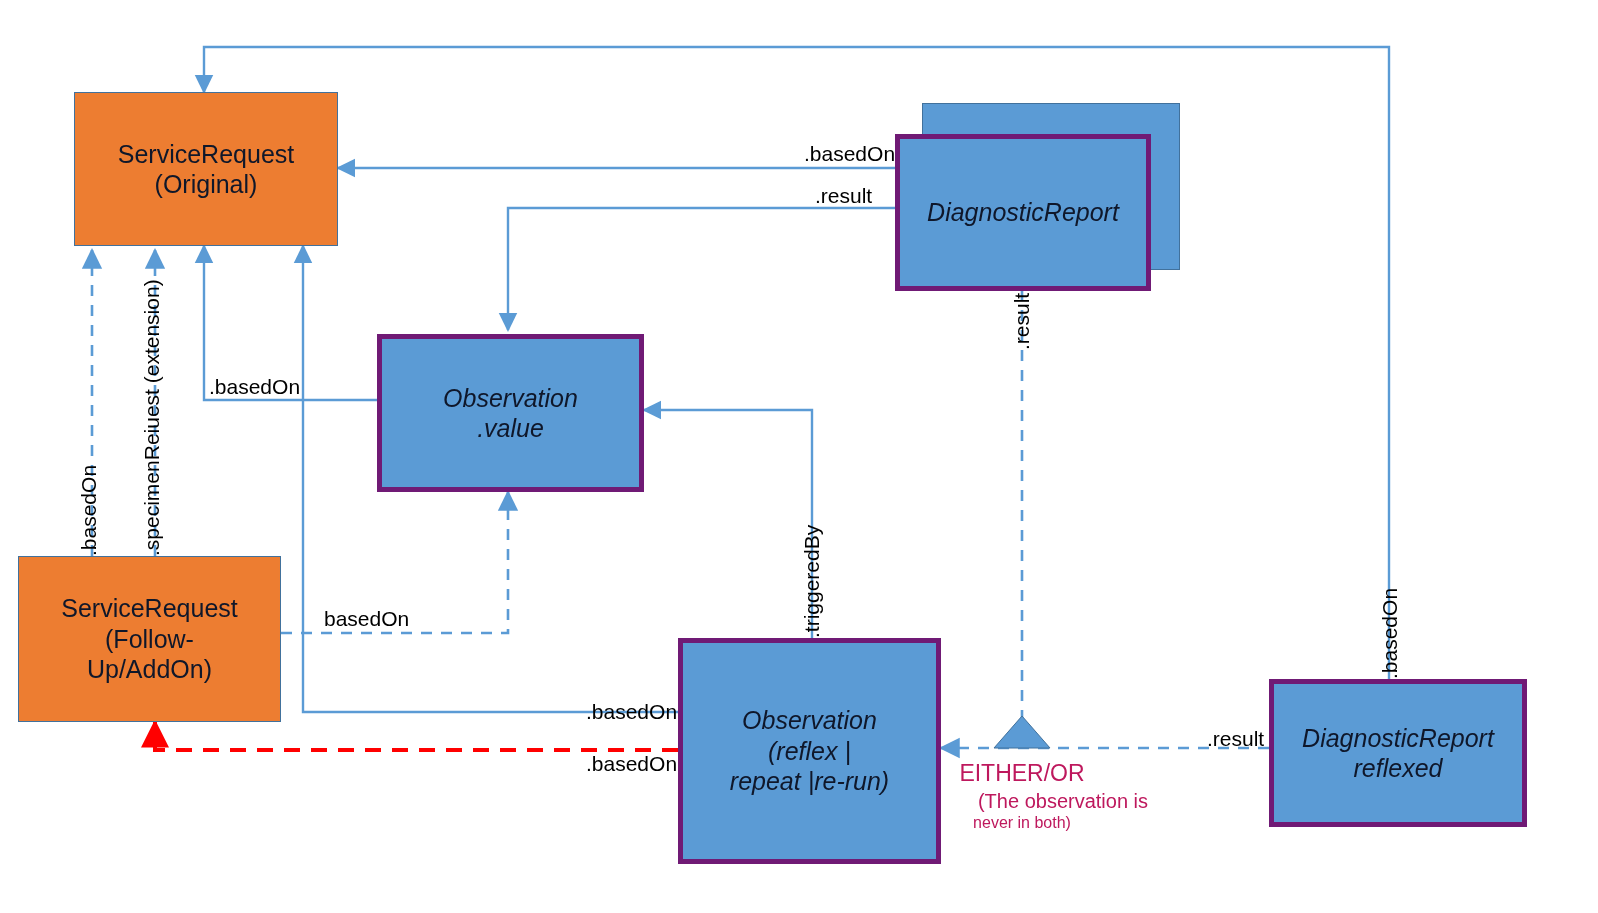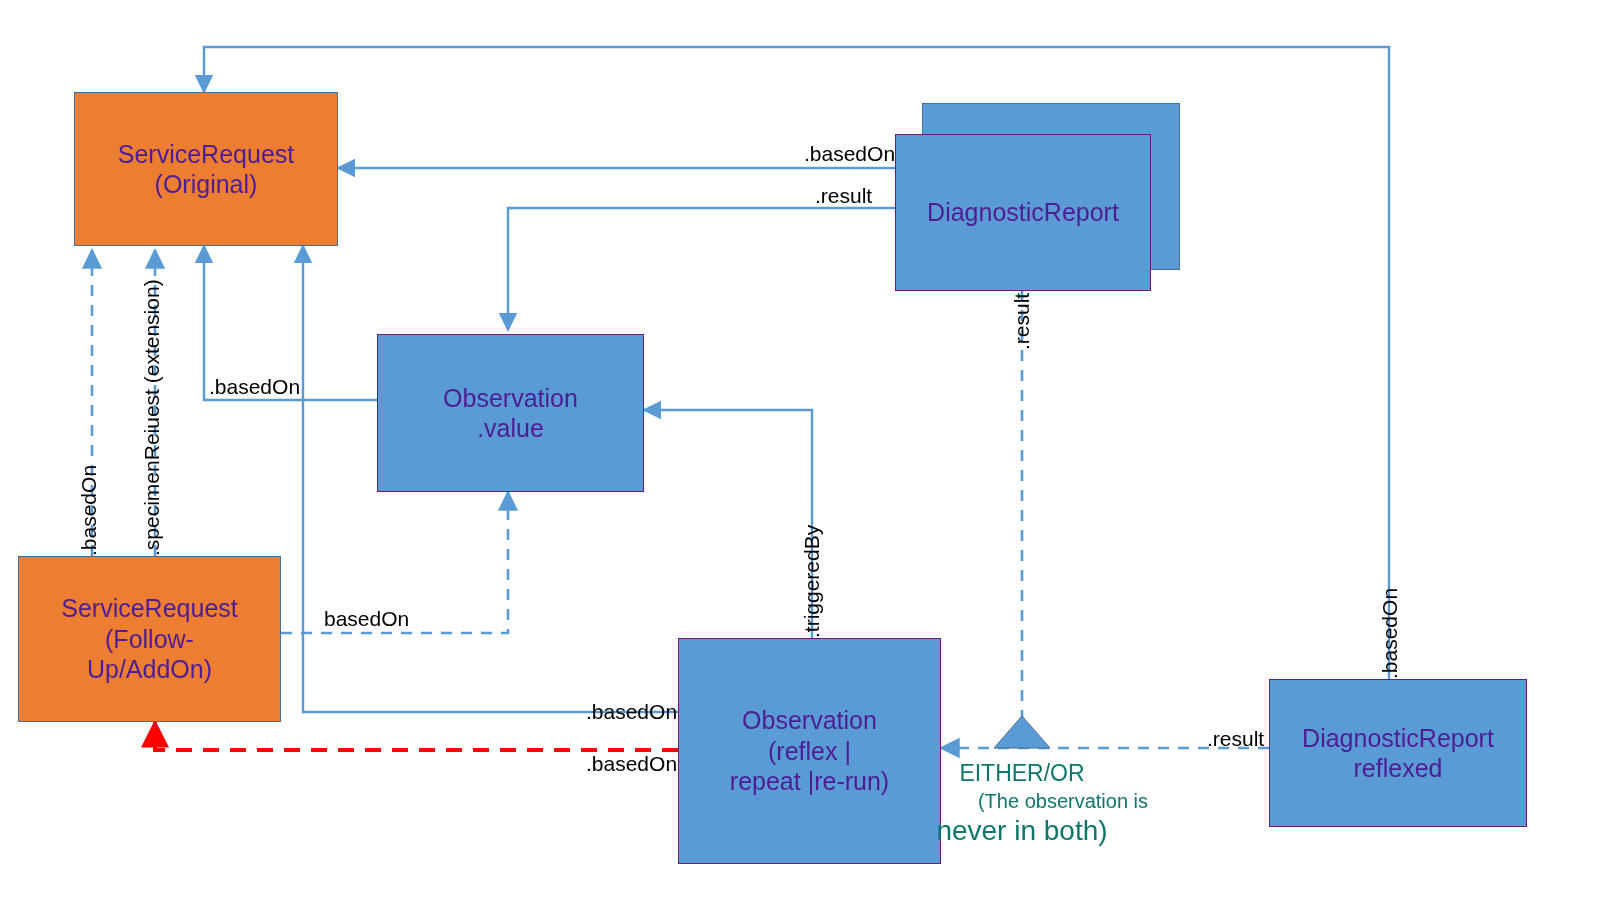--- a/index.html
+++ b/index.html
@@ -26,53 +26,54 @@
     height: 913px;
     pointer-events: none;
   }
   .node {
     position: absolute;
     box-sizing: border-box;
     display: flex;
     align-items: center;
     justify-content: center;
     text-align: center;
-    color: #4c1d95;
+    color: #0f172a;
     line-height: 1.22;
     white-space: pre-line;
     z-index: 3;
   }
   .node-orange {
     background: #ED7D31;
     border: 1px solid #41719C;
   }
   .node-blue {
     background: #5B9BD5;
-    border: 1px solid #701a75;
+    border: 5px solid #701a75;
+    font-style: italic;
   }
   .node-stack-back {
     background: #5B9BD5;
     border: 1px solid #41719C;
     position: absolute;
     z-index: 2;
   }
   .edge-label {
     position: absolute;
     color: #000000;
     background: transparent;
     white-space: nowrap;
     z-index: 4;
   }
   .edge-label.rot {
     transform-origin: 0 0;
     transform: rotate(-90deg);
   }
   .note {
     position: absolute;
-    color: #0f766e;
+    color: #be185d;
     text-align: center;
     z-index: 4;
     line-height: 1.18;
   }
 </style>
 </head>
 <body>
 
 <div id="canvas">
 
@@ -167,15 +168,15 @@
   <div class="edge-label rot" style="left:800px; top:638px; font-size:21px;">.triggeredBy</div>
 
   <div class="edge-label rot" style="left:1010px; top:350px; font-size:21px;">.result</div>
 
   <div class="edge-label rot" style="left:1378px; top:679px; font-size:21px;">.basedOn</div>
 
   <div class="note" style="left:922px; top:760px; width:200px; font-size:23px;">EITHER/OR</div>
 
   <div class="note" style="left:963px; top:790px; width:200px; font-size:20px;">(The observation is</div>
 
-  <div class="note" style="left:922px; top:814px; width:200px; font-size:28px;">never in both)</div>
+  <div class="note" style="left:922px; top:814px; width:200px; font-size:16px;">never in both)</div>
 
 </div>
 
 </body></html>

